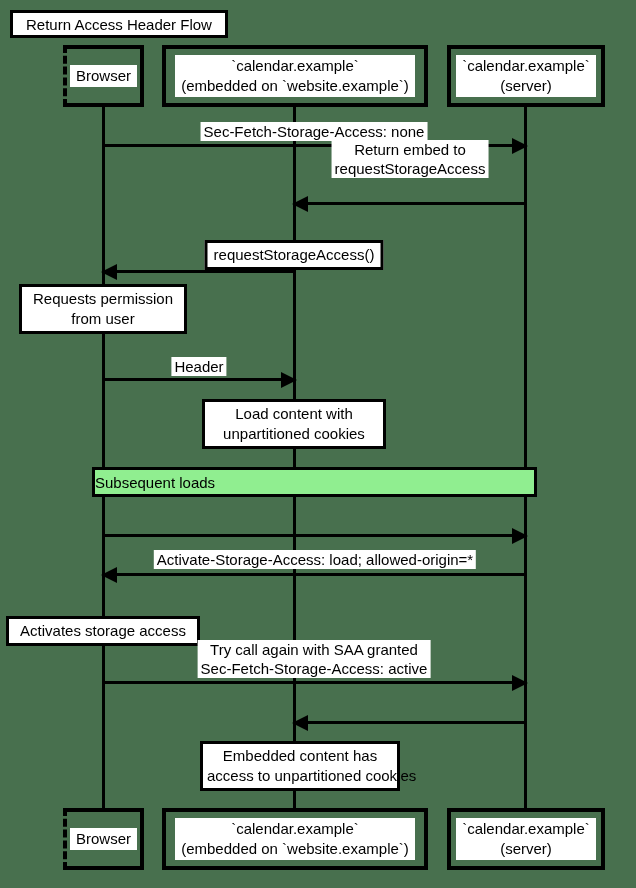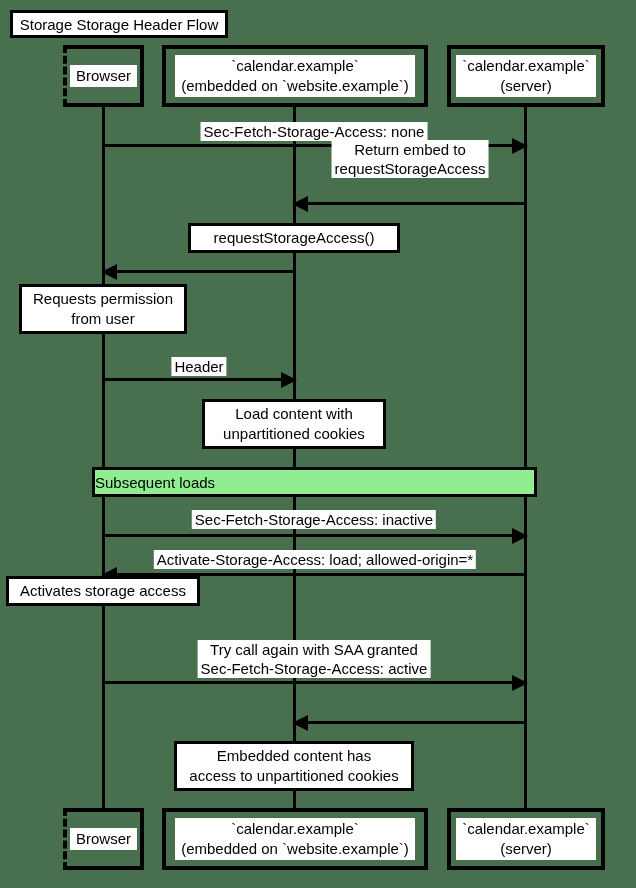--- a/index.html
+++ b/index.html
@@ -46,21 +46,21 @@
     position:absolute;left:92px;top:467px;width:445px;height:30px;
     background:#90EE90;border:3px solid #000;box-sizing:border-box;
     display:flex;align-items:center;justify-content:flex-start;font-size:15px;
   }
 </style>
 </head>
 <body>
 
 <div class="canvas">
 
-  <div class="title-box">Storage Storage Header Flow</div>
+  <div class="title-box">Return Access Header Flow</div>
 
   <div class="lifeline" style="left:102px"></div>
   <div class="lifeline" style="left:293px"></div>
   <div class="lifeline" style="left:524px"></div>
 
   <div class="pbox dashed-left" style="left:63px;top:45px;width:81px">
     <div class="plabel">
       <div>Browser</div>
     </div>
   </div>
@@ -81,21 +81,21 @@
     <div>Sec-Fetch-Storage-Access: none</div>
   </div>
   <div class="arrow right" style="left:103px;top:144px;width:423px"></div>
 
   <div class="mlabel" style="left:410px;top:140px">
     <div>Return embed to</div>
     <div>requestStorageAccess</div>
   </div>
   <div class="arrow left" style="left:294px;top:202px;width:232px"></div>
 
-  <div class="note" style="left:294px;top:223px;width:212px">
+  <div class="note" style="left:294px;top:240px;width:179px">
     <div>requestStorageAccess()</div>
   </div>
 
   <div class="arrow left" style="left:103px;top:270px;width:192px"></div>
 
   <div class="note" style="left:103px;top:284px;width:168px">
     <div>Requests permission</div>
     <div>from user</div>
   </div>
 
@@ -106,43 +106,40 @@
 
   <div class="note" style="left:294px;top:399px;width:184px">
     <div>Load content with</div>
     <div>unpartitioned cookies</div>
   </div>
 
   <div class="band">
     <span>Subsequent loads</span>
   </div>
 
-  <div class="mlabel" style="left:314px;top:510px">
-    <div>Sec-Fetch-Storage-Access: inactive</div>
-  </div>
   <div class="arrow right" style="left:103px;top:534px;width:423px"></div>
 
   <div class="mlabel" style="left:315px;top:550px">
     <div>Activate-Storage-Access: load; allowed-origin=*</div>
   </div>
   <div class="arrow left" style="left:103px;top:573px;width:423px"></div>
 
-  <div class="note" style="left:103px;top:576px;width:194px">
+  <div class="note" style="left:103px;top:616px;width:194px">
     <div>Activates storage access</div>
   </div>
 
   <div class="mlabel" style="left:314px;top:640px">
     <div>Try call again with SAA granted</div>
     <div>Sec-Fetch-Storage-Access: active</div>
   </div>
   <div class="arrow right" style="left:103px;top:681px;width:423px"></div>
 
   <div class="arrow left" style="left:294px;top:721px;width:232px"></div>
 
-  <div class="note" style="left:294px;top:741px;width:240px">
+  <div class="note" style="left:300px;top:741px;width:200px">
     <div>Embedded content has</div>
     <div>access to unpartitioned cookies</div>
   </div>
 
   <div class="pbox dashed-left" style="left:63px;top:808px;width:81px">
     <div class="plabel">
       <div>Browser</div>
     </div>
   </div>
   <div class="pbox" style="left:162px;top:808px;width:266px">

